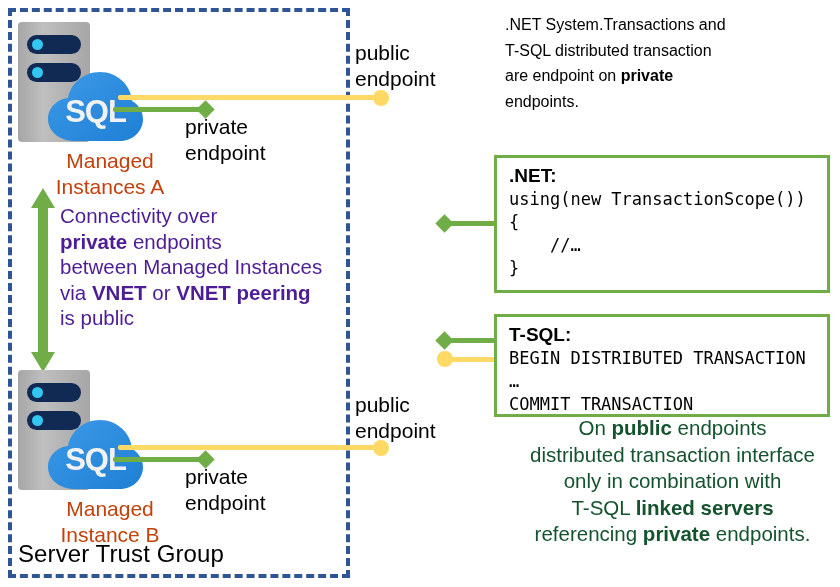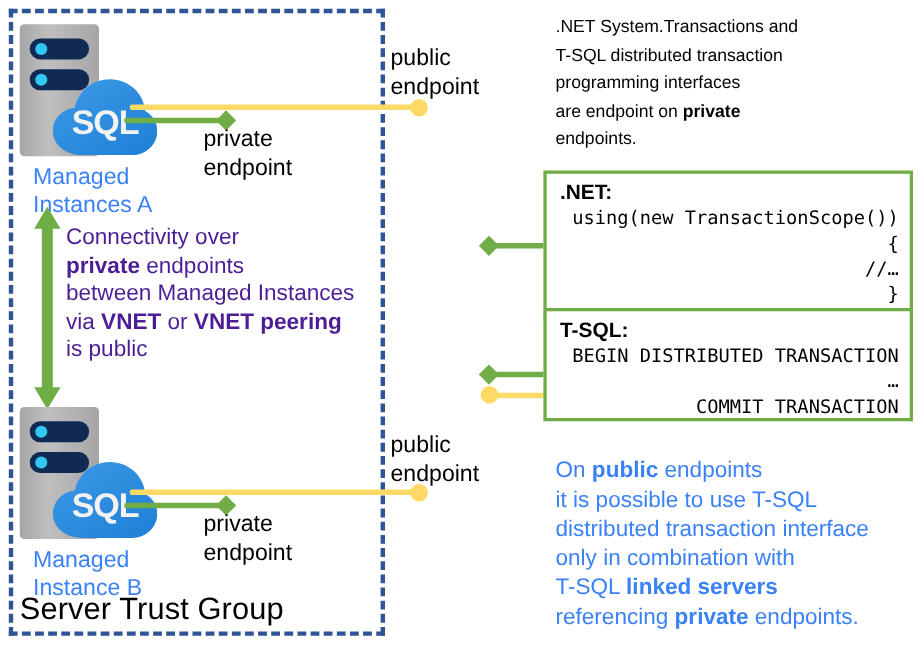--- a/index.html
+++ b/index.html
@@ -9,21 +9,21 @@
   }
   .canvas{position:absolute;left:0;top:0;width:840px;height:587px;}
 
   
   .trust-group{
     position:absolute;left:8px;top:8px;width:342px;height:570px;
     border:4px dashed #2f5597;box-sizing:border-box;
   }
   .trust-group-label{
     position:absolute;left:18px;top:540px;
-    font-size:28px;line-height:28px;letter-spacing:.1px;color:#000;
+    font-size:24px;line-height:28px;letter-spacing:.1px;color:#000;
     white-space:nowrap;
   }
 
   
   .mi{position:absolute;width:210px;height:175px;}
   .mi-a{left:18px;top:22px;}
   .mi-b{left:18px;top:370px;}
 
   .server-box{
     position:absolute;left:0;top:0;width:72px;height:120px;
@@ -48,21 +48,21 @@
     position:absolute;left:0;top:0;width:95px;height:72px;
     display:flex;align-items:center;justify-content:center;
     font-family:"Liberation Sans",sans-serif;
     font-weight:bold;font-size:31px;color:#f2f2f2;
     letter-spacing:-1px;padding-top:12px;box-sizing:border-box;
     pointer-events:none;
   }
 
   .mi-label{
     position:absolute;left:12px;top:126px;width:160px;
-    font-size:21px;line-height:26px;color:#3b82f6;
+    font-size:21px;line-height:26px;color:#c2410c;text-align:center;
   }
 
   
   .line{position:absolute;}
   .line-yellow{background:#ffd966;height:5px;border-radius:2px;}
   .line-green{background:#70ad47;height:5px;border-radius:2px;}
   .dot-yellow{
     position:absolute;width:16px;height:16px;border-radius:50%;
     background:#ffd966;
   }
@@ -81,37 +81,37 @@
     font-size:20.5px;line-height:25.5px;color:#4c1d95;
   }
 
   
   .right-top{
     position:absolute;left:505px;top:12px;width:330px;
     font-size:16px;line-height:25.5px;color:#000;
   }
   .right-bottom{
     position:absolute;left:505px;top:415px;width:335px;
-    font-size:20.5px;line-height:26.5px;color:#3b82f6;
+    font-size:20.5px;line-height:26.5px;color:#14532d;text-align:center;
   }
 
   .code-box{
     position:absolute;border:3px solid #70ad47;background:#ffffff;
     box-sizing:border-box;padding:6px 10px 6px 12px;
   }
   .code-box .hdr{
     font-family:"Liberation Sans",sans-serif;
     font-weight:bold;font-size:19px;line-height:24px;color:#000;
   }
   .code-box pre{
     margin:0;font-family:"DejaVu Sans Mono",monospace;
-    font-size:17px;line-height:23px;color:#000;white-space:pre;text-align:right;
+    font-size:17px;line-height:23px;color:#000;white-space:pre;
   }
   .box-net{left:494px;top:155px;width:336px;height:138px;}
-  .box-tsql{left:494px;top:280px;width:336px;height:103px;}
+  .box-tsql{left:494px;top:314px;width:336px;height:103px;}
 
   b{font-weight:bold;}
 </style>
 </head>
 <body>
 
 <div class="canvas">
 
   <div class="trust-group"></div>
   <div class="trust-group-label">Server Trust Group</div>
@@ -210,21 +210,20 @@
   <div class="line line-green" style="left:113px;top:457px;width:94px;"></div>
   <div class="diamond-green" style="left:199px;top:453px;"></div>
   <div class="ep-label" style="left:185px;top:464px;">
     <div>private</div>
     <div>endpoint</div>
   </div>
 
   <div class="right-top">
     <div>.NET System.Transactions and</div>
     <div>T-SQL distributed transaction</div>
-    <div>programming interfaces</div>
     <div><span>are endpoint on </span><b>private</b></div>
     <div>endpoints.</div>
   </div>
 
   <div class="line line-green" style="left:450px;top:221px;width:46px;"></div>
   <div class="diamond-green" style="left:438px;top:217px;"></div>
 
   <div class="line line-green" style="left:450px;top:338px;width:46px;"></div>
   <div class="diamond-green" style="left:438px;top:334px;"></div>
 
@@ -241,20 +240,19 @@
 
   <div class="code-box box-tsql">
     <div class="hdr">T-SQL:</div>
     <pre>BEGIN DISTRIBUTED TRANSACTION
 …
 COMMIT TRANSACTION</pre>
   </div>
 
   <div class="right-bottom">
     <div><span>On </span><b>public</b><span> endpoints</span></div>
-    <div>it is possible to use T-SQL</div>
     <div>distributed transaction interface</div>
     <div>only in combination with</div>
     <div><span>T-SQL </span><b>linked servers</b></div>
     <div><span>referencing </span><b>private</b><span> endpoints.</span></div>
   </div>
 
 </div>
 
 </body></html>

